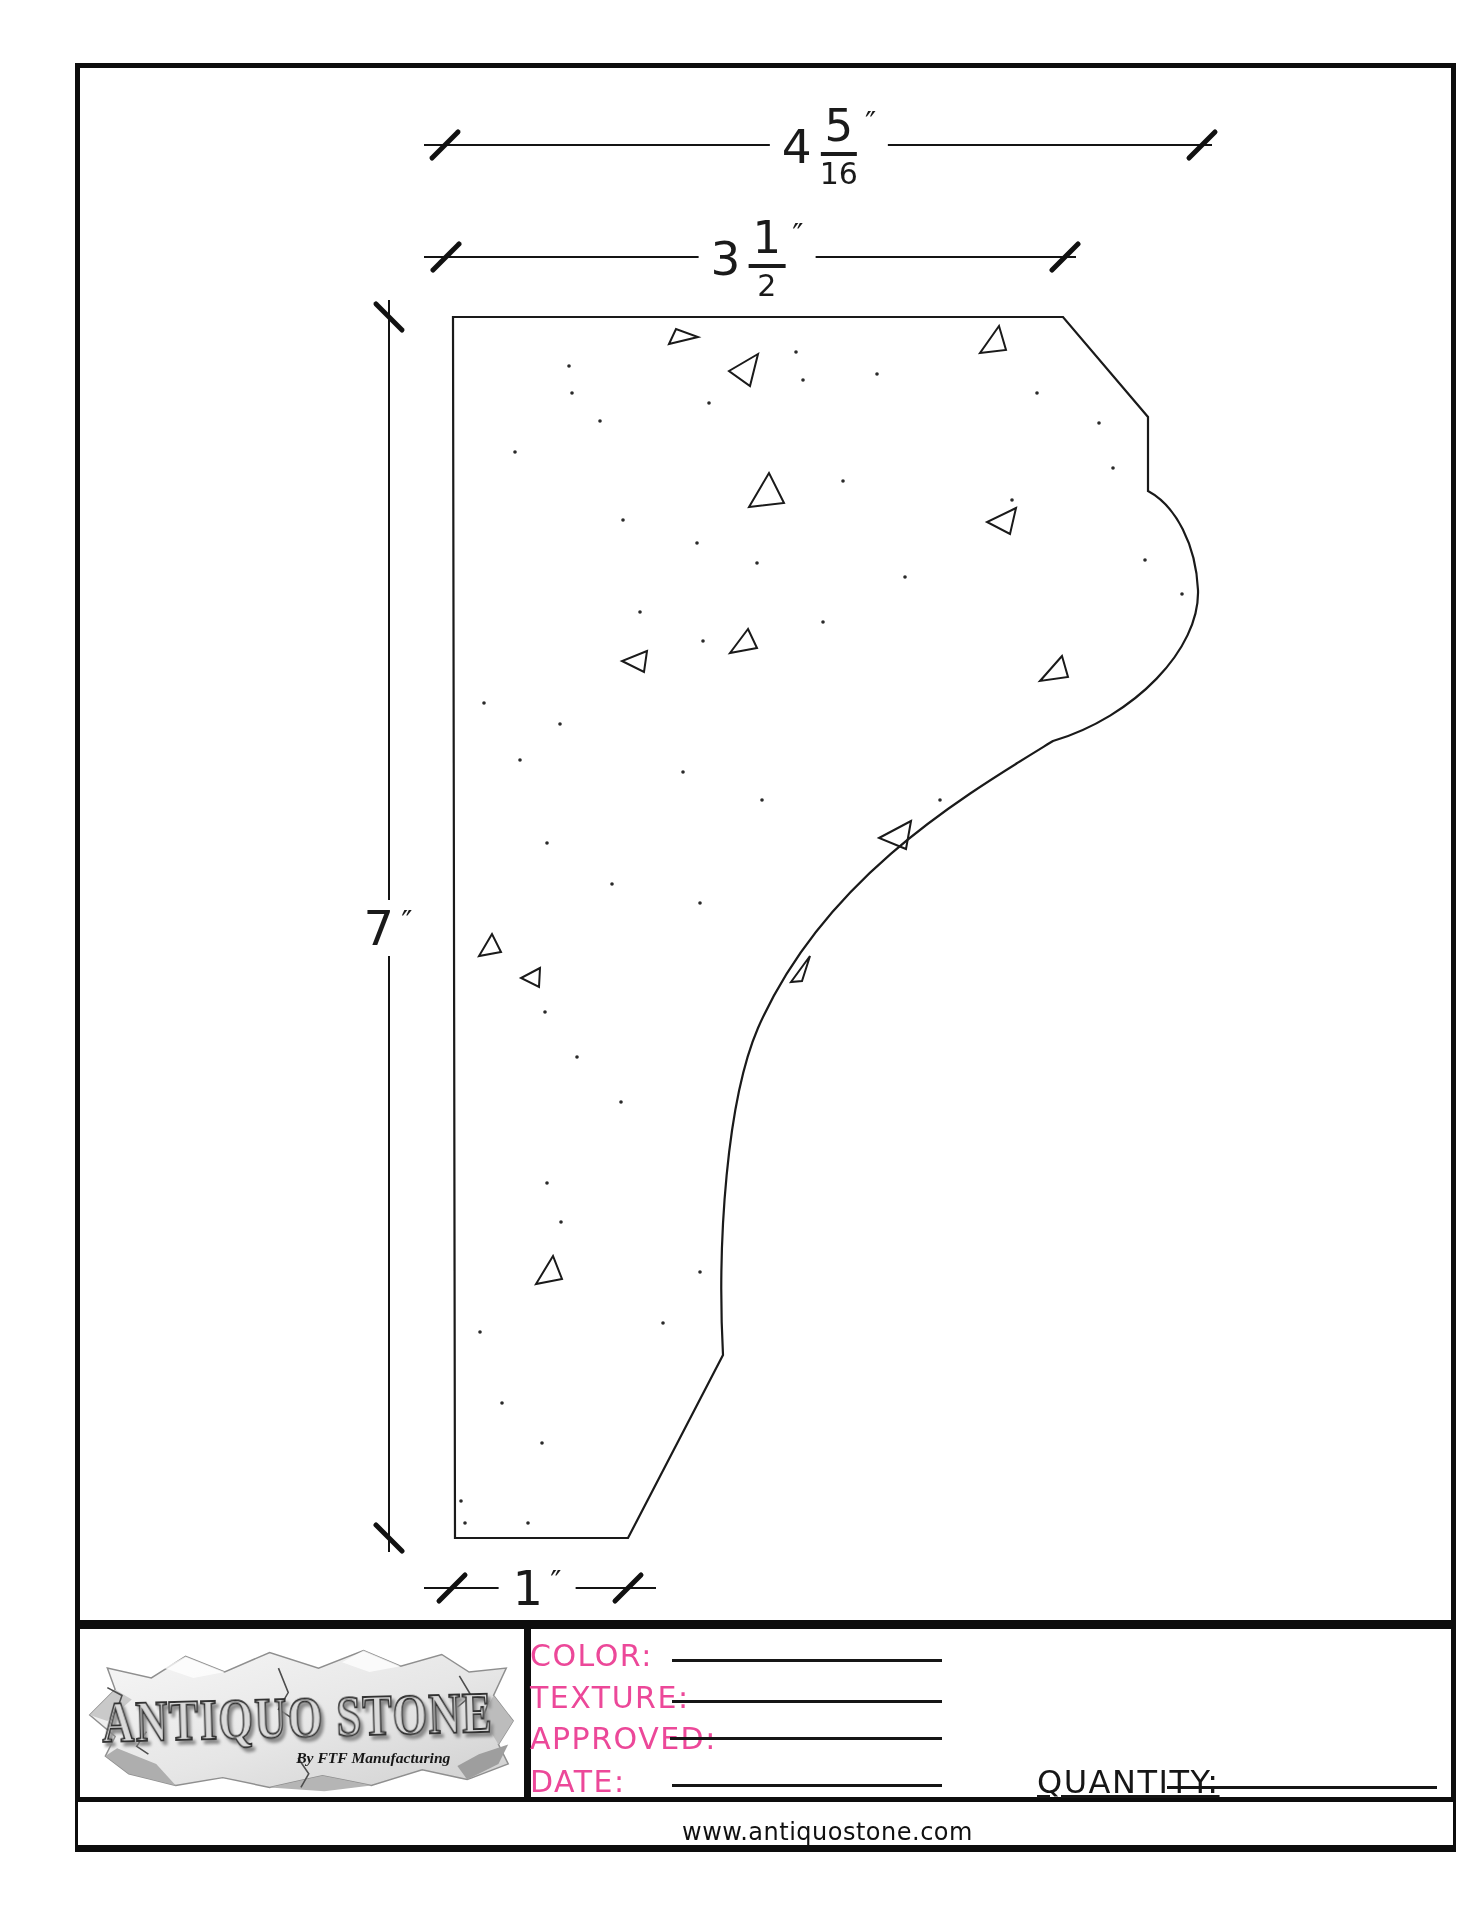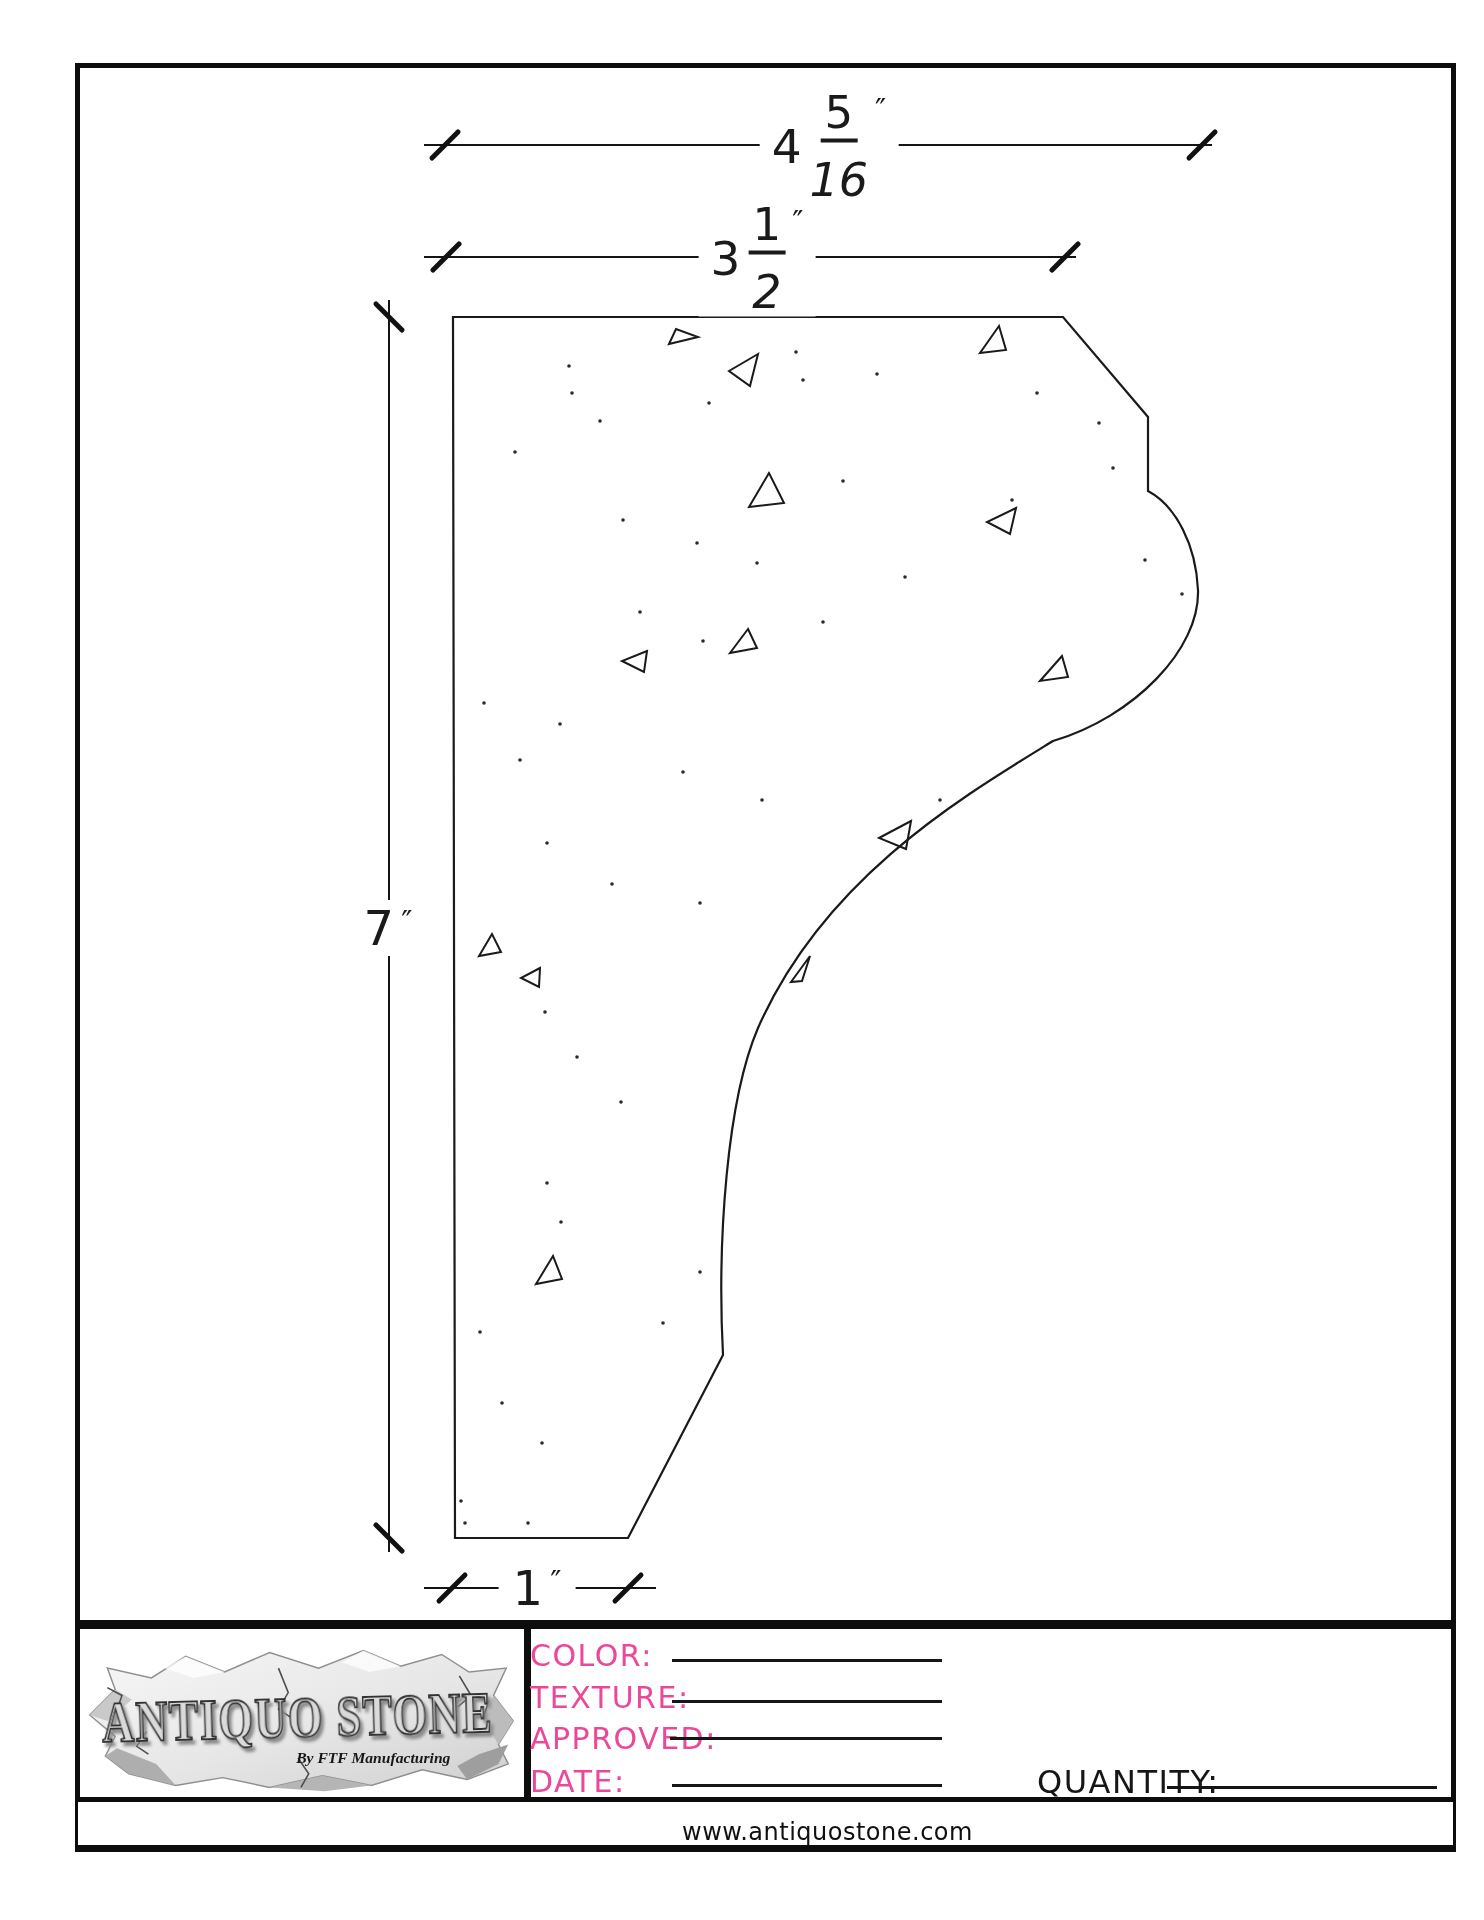--- a/index.html
+++ b/index.html
@@ -16,32 +16,32 @@
                   border-left:3px solid #0d0d0d; border-right:3px solid #0d0d0d; border-bottom:7px solid #0d0d0d; }
 
   svg.draw { position:absolute; left:0; top:0; width:1484px; height:1920px; }
 
   
   .dim-label { position:absolute; display:flex; align-items:center; background:#ffffff;
                padding:2px 12px; color:#1a1a1a; font-weight:400; transform:translate(-50%,-50%); white-space:nowrap; }
   .dim-label .whole { font-size:47px; line-height:1; }
   .frac { display:inline-flex; flex-direction:column; align-items:center; margin-left:8px; line-height:1; }
   .frac .num { font-size:45px; padding:0 4px 4px 4px; border-bottom:4px solid #1a1a1a; }
-  .frac .den { font-size:46px; padding-top:14px;font-style:italic; }
+  .frac .den { font-size:30px; padding-top:3px; }
   .dim-label .unit { font-size:30px; align-self:flex-start; margin:2px 0 0 7px; }
   .dim-label.simple { padding:4px 14px; }
   .dim-label.simple .whole { font-size:48px; }
   .dim-label.simple .unit { margin-top:0; }
 
   
   .tb-label { position:absolute; font-size:30px; letter-spacing:1.5px; color:#ec4899; }
   .tb-line  { position:absolute; height:3px; background:#161616; }
   .profile-row { position:absolute; left:1033px; top:1636px; font-size:36px; letter-spacing:2px; color:#161616; display:flex; }
   .profile-row .value { margin-left:42px; }
-  .quantity-label { position:absolute; left:1037px; top:1763px; font-size:32px; letter-spacing:1.5px; color:#161616; }
+  .quantity-label { position:absolute; left:1037px; top:1763px; font-size:32px; letter-spacing:1.5px; color:#161616;text-decoration:underline; }
 
   
   .footer-text { position:absolute; font-size:24px; color:#101010; letter-spacing:0.5px; white-space:pre; }
   .f-address { left:103px; top:1815px; }
   .f-web { left:682px; top:1818px; }
   .f-phone { right:39px; top:1816px; }
 
   .logo-wrap { position:absolute; left:78px; top:1638px; width:440px; height:158px; }
 </style>
 </head>

